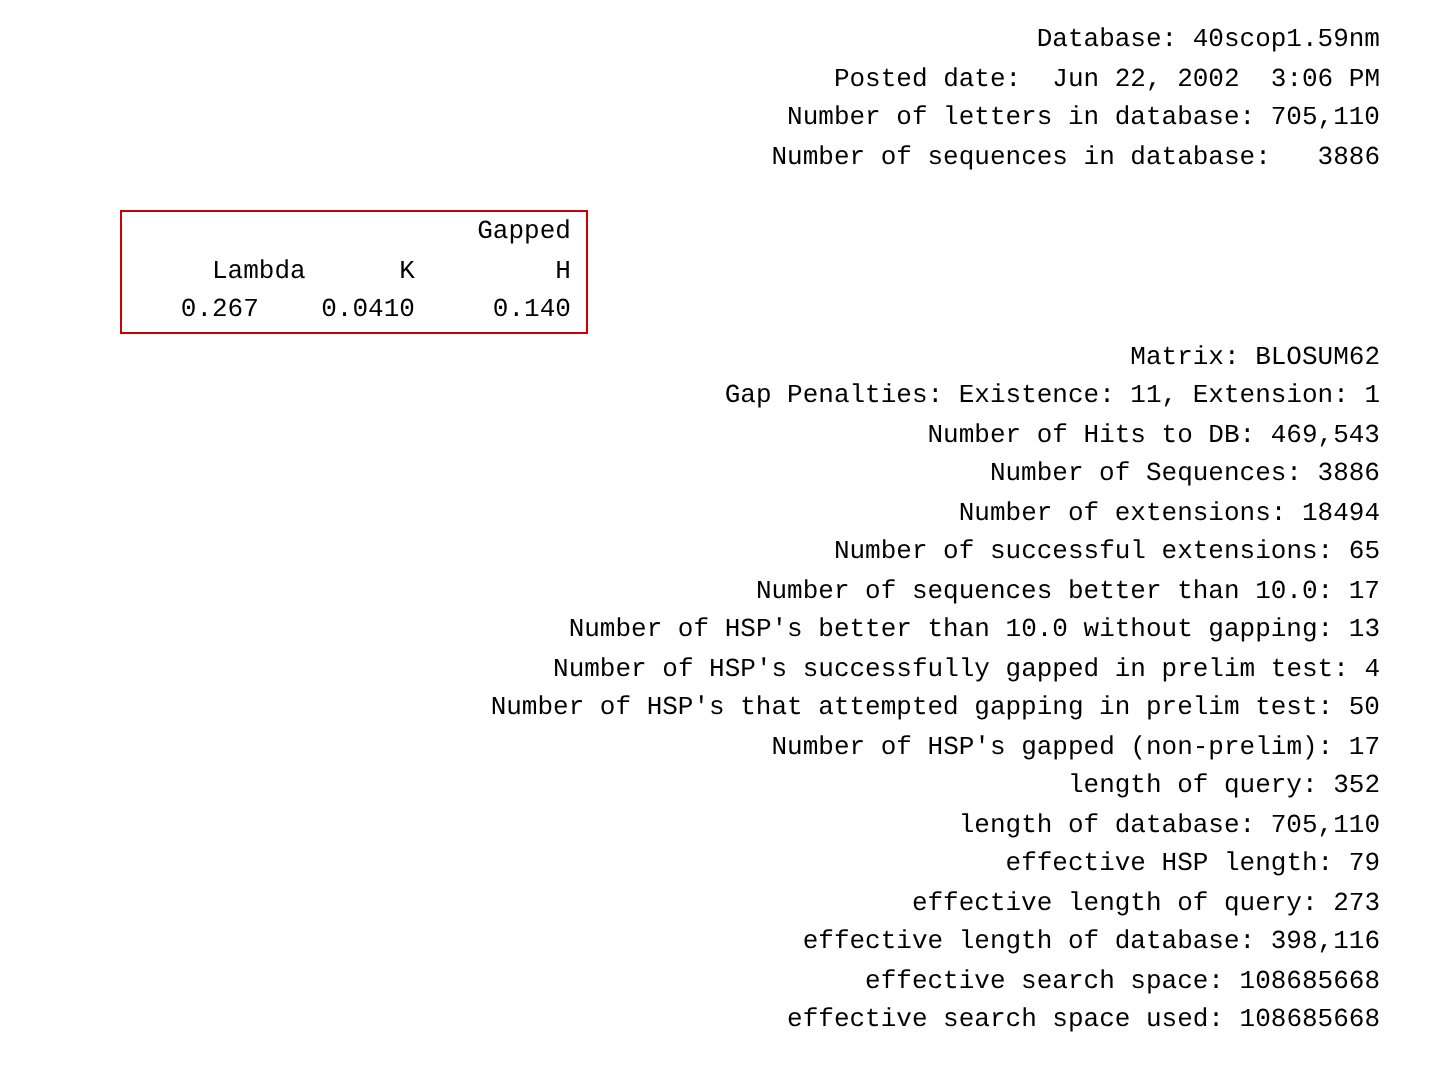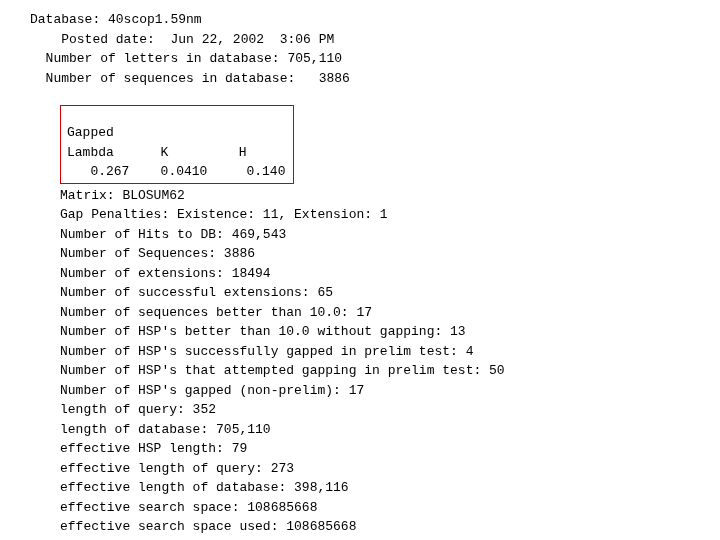--- a/index.html
+++ b/index.html
@@ -15,35 +15,36 @@
       width: 720px;
       height: 540px;
       overflow: hidden;
       padding: 10px 30px;
     }
     pre {
       font-family: 'Courier New', Courier, monospace;
       font-size: 13px;
       line-height: 1.5;
       white-space: pre;
+      text-align: right;
     }
   </style>
 </head>
 <body>
 
 <div>
   <pre><span>Database: 40scop1.59nm</span>
 <span>    Posted date:  Jun 22, 2002  3:06 PM</span>
 <span>  Number of letters in database: 705,110</span>
 <span>  Number of sequences in database:   3886</span></pre>
 
 
   <br>
 
-  <div style="border: 1.5px solid #cc0000; display: inline-block; padding: 17px 8px 1px 6px; margin-left: 30px; margin-top: 2px;">
+  <div style="border: 1.5px solid #cc0000; display: inline-block; padding: 0 8px 1px 6px; margin-left: 30px; margin-top: 2px;">
     <pre><span>Gapped</span>
 <span>Lambda      K         H</span>
 <span>   0.267    0.0410     0.140</span></pre>
   </div>
 
   <pre style="margin-left: 30px; margin-top: 2px;" id="stats-block">Matrix: BLOSUM62
 Gap Penalties: Existence: 11, Extension: 1
 Number of Hits to DB: 469,543
 Number of Sequences: 3886
 Number of extensions: 18494

